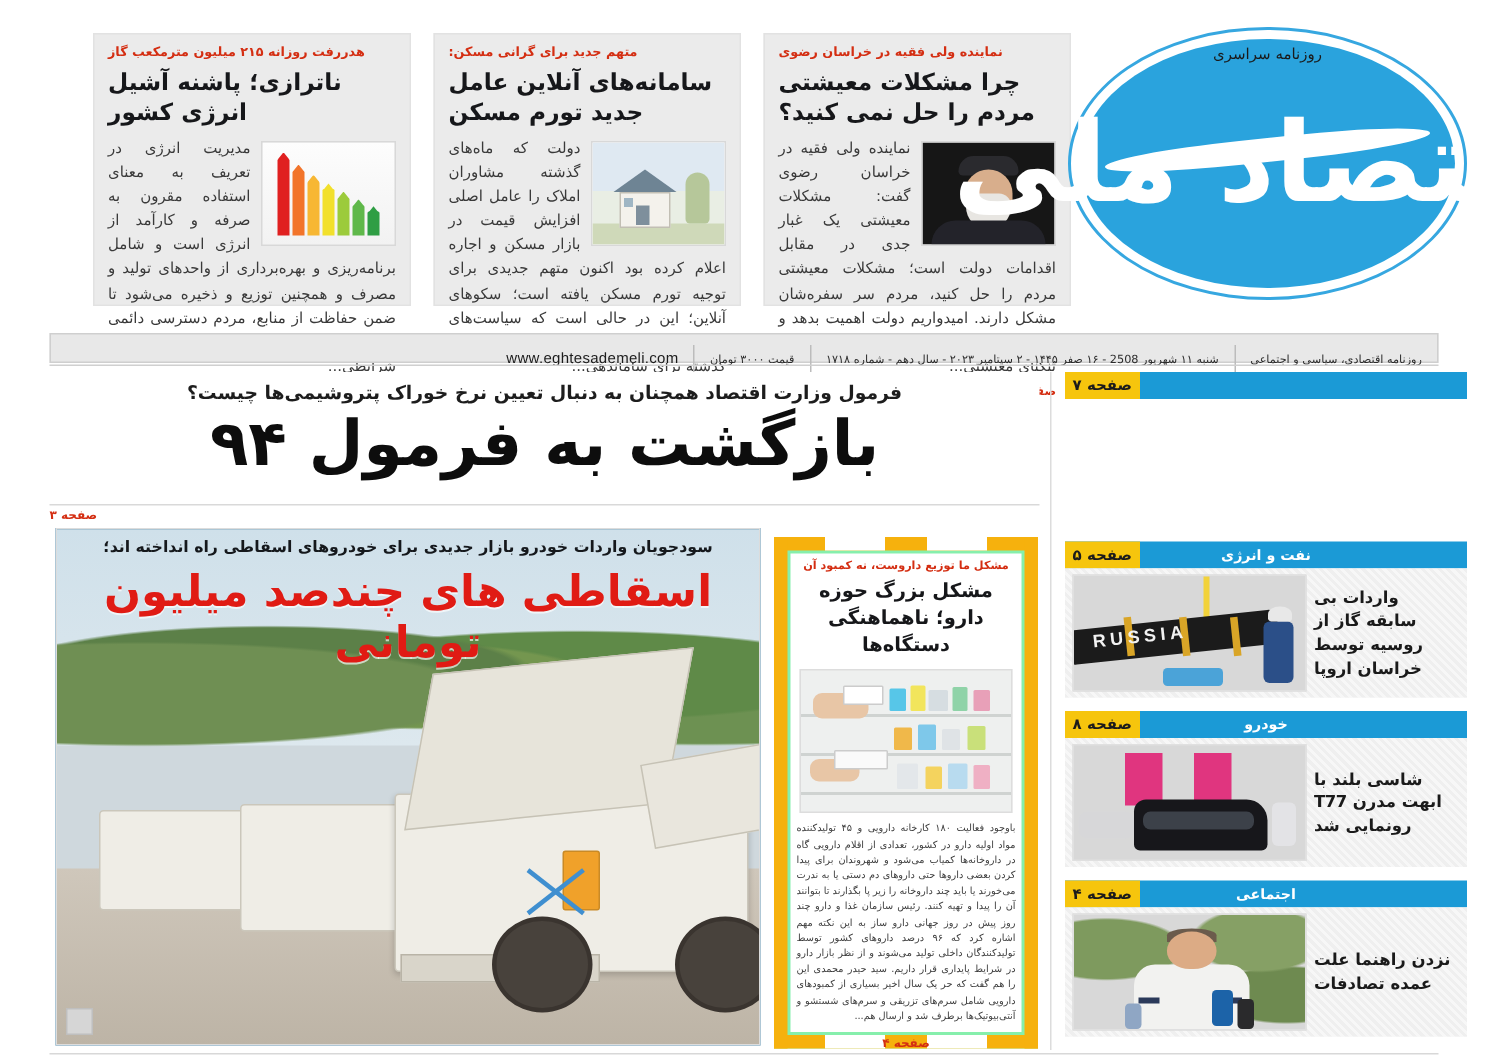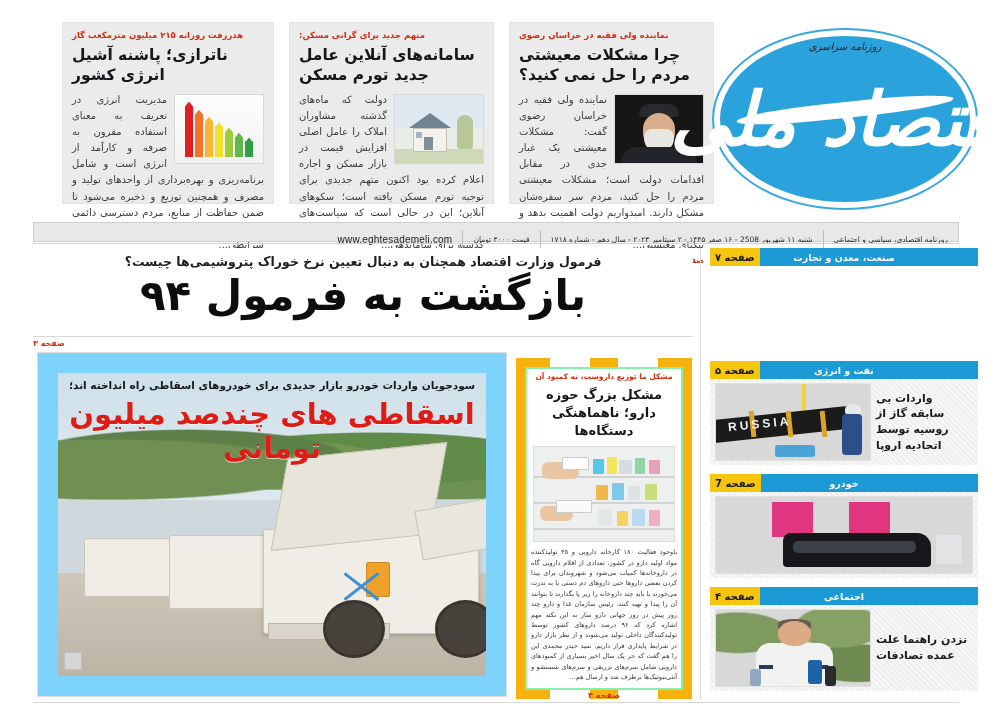--- a/index.html
+++ b/index.html
@@ -39,37 +39,37 @@
   .portrait .robe{position:absolute;left:50%;bottom:0;transform:translateX(-50%);width:76px;height:16px;background:#23232a;border-radius:20px 20px 0 0;}
 
   
   .infobar{position:absolute;left:33px;top:222px;width:926px;height:20px;background:#e8e8e8;border:1px solid #cfcfcf;box-sizing:border-box;display:flex;align-items:center;}
   .infoseg{font-size:7.5px;color:#2c2c2c;padding:0 10px;height:100%;display:flex;align-items:center;white-space:nowrap;margin-top:14px;}
   .infoseg + .infoseg{border-right:1px solid #bcbcbc;}
   .infoseg.site{font-family:"Liberation Sans",sans-serif;font-size:10px;color:#1c1c1c;direction:ltr;letter-spacing:.2px;}
   .infobar-rule{position:absolute;left:33px;top:243px;width:926px;height:1px;background:#d0d0d0;}
 
   
-  .logo{position:absolute;right:8px;top:16px;width:278px;height:205px;font-style:italic;}
+  .logo{position:absolute;right:8px;top:6px;width:278px;height:205px;}
   .logo .ell-outer{position:absolute;left:6px;top:12px;width:266px;height:182px;border-radius:50%;border:2px solid #36a7e0;box-sizing:border-box;}
   .logo .ell{position:absolute;left:14px;top:20px;width:250px;height:166px;border-radius:50%;background:#2aa3dd;}
   .logo .kalam{position:absolute;color:#ffffff;font-weight:bold;line-height:1;}
   .logo .big{left:50%;top:50%;transform:translate(-50%,-50%);font-size:74px;letter-spacing:-2px;white-space:nowrap;}
   .logo .sub{left:50%;top:26px;transform:translateX(-50%);font-size:10px;color:#1a1a1a;font-weight:normal;}
   .logo .swoosh{position:absolute;left:30px;top:86px;width:218px;height:16px;background:#ffffff;border-radius:50%/60%;transform:rotate(-6deg);}
 
   
   .lead{position:absolute;left:33px;top:248px;width:660px;height:86px;background:#ffffff;}
   .lead .kicker{text-align:center;font-size:12.5px;color:#1d1d1d;font-weight:bold;letter-spacing:-.2px;padding-top:6px;}
   .lead .title{text-align:center;font-size:42px;font-weight:bold;color:#0d0d0d;letter-spacing:-1.5px;line-height:1.12;margin-top:3px;}
   .lead-rule{position:absolute;left:33px;top:336px;width:660px;height:1px;background:#d9d9d9;}
   .lead .pageref{position:absolute;right:auto;left:0;bottom:-14px;color:#d42e12;font-size:8px;font-weight:bold;}
 
   
-  .photostory{position:absolute;left:37px;top:352px;width:470px;height:345px;border:1px solid #dcdcdc;box-sizing:border-box;background:#7dd3fc;padding:20px;}
+  .photostory{position:absolute;left:37px;top:352px;width:470px;height:345px;border:1px solid #dcdcdc;box-sizing:border-box;background:#0369a1;padding:0;}
   .photo-inner{position:relative;width:100%;height:100%;overflow:hidden;background:#cfd8dd;}
   .sky{position:absolute;left:0;top:0;right:0;height:42%;background:linear-gradient(#cfe0ea,#dde8ee);}
   .ground{position:absolute;left:0;right:0;bottom:0;height:34%;background:linear-gradient(#cfc7bb,#bdb4a6);}
   .trees{position:absolute;left:0;right:0;top:14%;height:30%;background:
      radial-gradient(ellipse at 12% 60%,#6f8f53 0 38%,transparent 40%),
      radial-gradient(ellipse at 30% 45%,#5c8048 0 36%,transparent 38%),
      radial-gradient(ellipse at 52% 55%,#74964f 0 34%,transparent 36%),
      radial-gradient(ellipse at 74% 48%,#5f8a48 0 38%,transparent 40%),
      radial-gradient(ellipse at 92% 62%,#6d9152 0 34%,transparent 36%);}
   .car{position:absolute;background:#efede6;border:1px solid #cbc7bb;border-radius:3px;}
@@ -312,52 +312,52 @@
       <div class="btext">باوجود فعالیت ۱۸۰ کارخانه دارویی و ۴۵ تولیدکننده مواد اولیه دارو در کشور، تعدادی از اقلام دارویی گاه در داروخانه‌ها کمیاب می‌شود و شهروندان برای پیدا کردن بعضی داروها حتی داروهای دم دستی یا به ندرت می‌خورند یا باید چند داروخانه را زیر پا بگذارند تا بتوانند آن را پیدا و تهیه کنند. رئیس سازمان غذا و دارو چند روز پیش در روز جهانی دارو ساز به این نکته مهم اشاره کرد که ۹۶ درصد داروهای کشور توسط تولیدکنندگان داخلی تولید می‌شوند و از نظر بازار دارو در شرایط پایداری قرار داریم. سید حیدر محمدی این را هم گفت که حر یک سال اخیر بسیاری از کمبودهای دارویی شامل سرم‌های تزریقی و سرم‌های شستشو و آنتی‌بیوتیک‌ها برطرف شد و ارسال هم...</div>
     </div>
     <div class="pageref">صفحه ۴</div>
   </div>
 
   <div class="side-rule"></div>
   <div class="side">
 
     <div class="card">
       <div class="bar">
-        <div class="sec">صنعت، معدن و تجارت</div>
         <div class="pg">صفحه ۷</div>
       </div>
     </div>
 
     <div class="card">
       <div class="bar">
         <div class="sec">نفت و انرژی</div>
         <div class="pg">صفحه ۵</div>
       </div>
       <div class="body">
-        <div class="cardtitle">واردات بی سابقه گاز از روسیه توسط اتحادیه اروپا</div>
+        <div class="cardtitle">واردات بی سابقه گاز از روسیه توسط خراسان اروپا</div>
         <div class="pic art-pipe">
           <div class="crane"></div>
           <div class="pipe"></div>
           <div class="band b1"></div>
             <div class="band b2"></div>
             <div class="band b3"></div>
           <div class="pipetxt">RUSSIA</div>
           <div class="tarp"></div>
           <div class="worker"></div>
             <div class="whelm"></div>
         </div>
       </div>
     </div>
 
     <div class="card">
       <div class="bar">
         <div class="sec">خودرو</div>
-        <div class="pg">صفحه 7</div>
+        <div class="pg">صفحه ۸</div>
       </div>
       <div class="body">
+        <div class="cardtitle">شاسی بلند با ابهت مدرن T77 رونمایی شد</div>
         <div class="pic art-car">
           <div class="flag f1"></div>
             <div class="flag f2"></div>
           <div class="car2"></div>
           <div class="suv"></div>
             <div class="suvw"></div>
 
           <div class="vis"></div>
         </div>
       </div>

